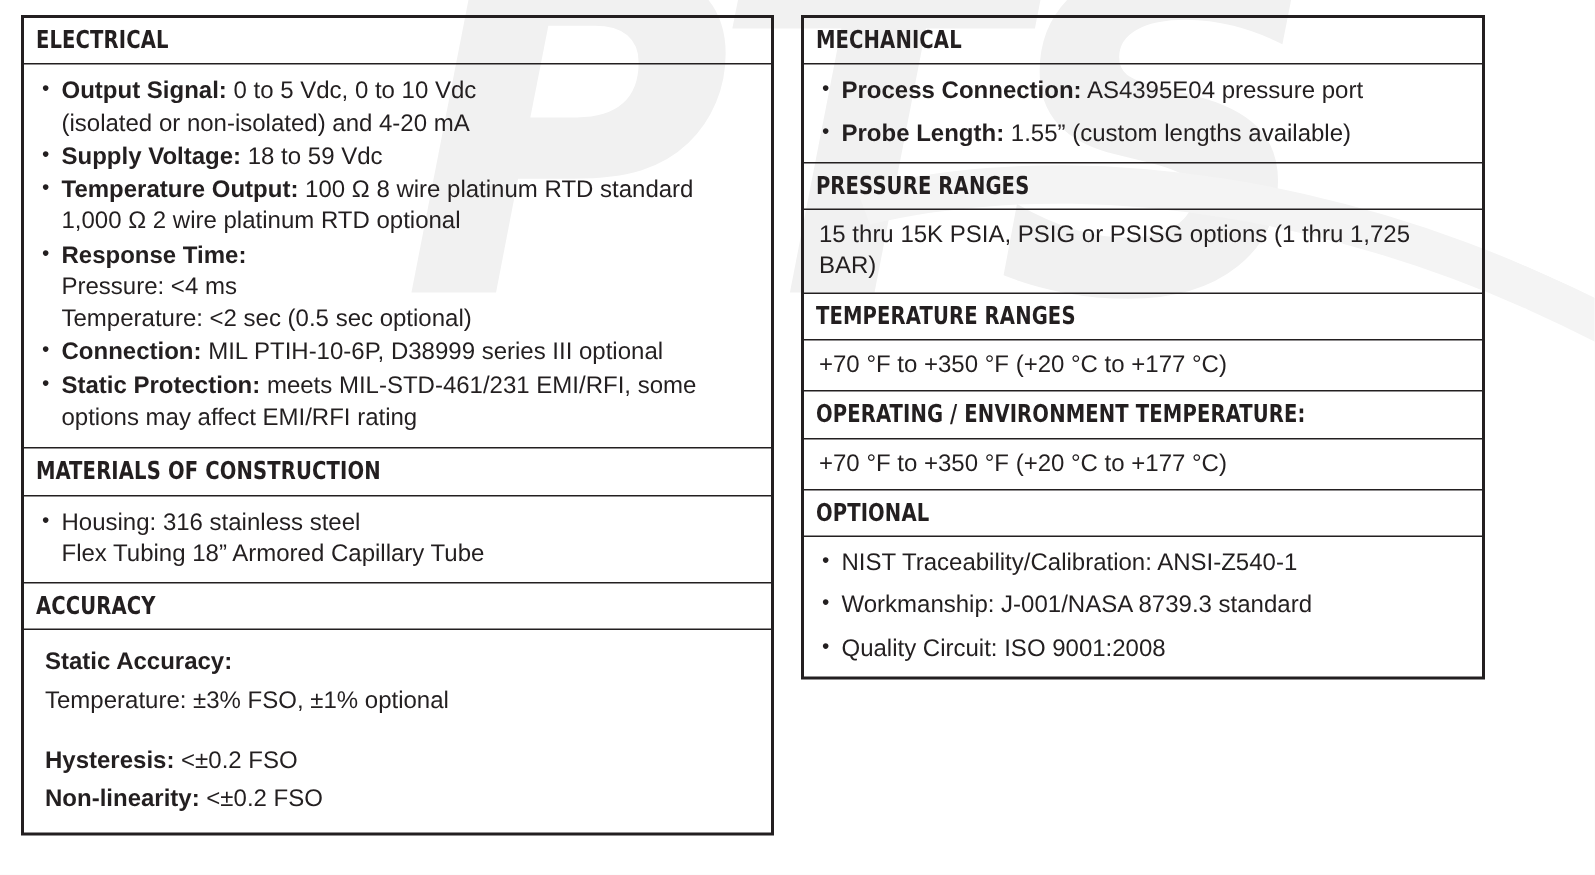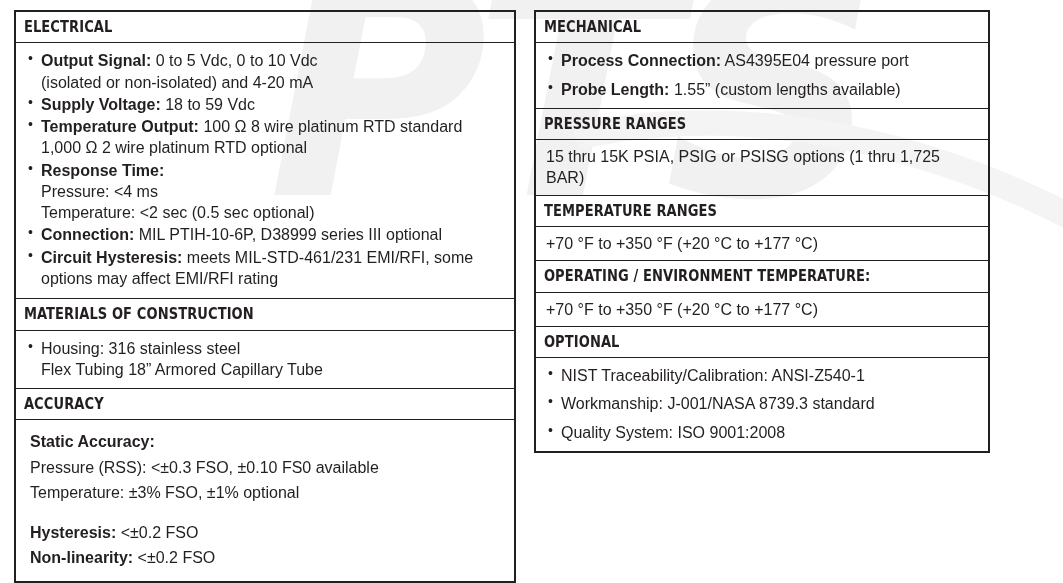--- a/index.html
+++ b/index.html
@@ -156,21 +156,21 @@
             <li>
               <span class="lbl">Response Time:</span>
               <span class="sub">Pressure: &lt;4 ms</span>
               <span class="sub">Temperature: &lt;2 sec (0.5 sec optional)</span>
             </li>
             <li>
               <span class="lbl">Connection:</span>
               <span>MIL PTIH-10-6P, D38999 series III optional</span>
             </li>
             <li>
-              <span class="lbl">Circuit Hysteresis:</span>
+              <span class="lbl">Static Protection:</span>
               <span>meets MIL-STD-461/231 EMI/RFI, some</span>
               <span class="sub">options may affect EMI/RFI rating</span>
             </li>
           </ul>
         </div>
       </div>
 
       <div class="section">
         <div class="section-header">MATERIALS OF CONSTRUCTION</div>
         <div class="section-body">
@@ -182,21 +182,20 @@
           </ul>
         </div>
       </div>
 
       <div class="section">
         <div class="section-header">ACCURACY</div>
         <div class="section-body">
           <div class="para">
             <span class="lbl">Static Accuracy:</span>
           </div>
-          <div class="para">Pressure (RSS): &lt;±0.3 FSO, ±0.10 FS0 available</div>
           <div class="para">Temperature: ±3% FSO, ±1% optional</div>
           <div class="gap"></div>
           <div class="para">
             <span class="lbl">Hysteresis:</span><span> &lt;±0.2 FSO</span>
           </div>
           <div class="para">
             <span class="lbl">Non-linearity:</span><span> &lt;±0.2 FSO</span>
           </div>
         </div>
       </div>
@@ -242,21 +241,21 @@
         <div class="section-header">OPTIONAL</div>
         <div class="section-body">
           <ul class="bullets roomy">
             <li>
               <span>NIST Traceability/Calibration: ANSI-Z540-1</span>
             </li>
             <li>
               <span>Workmanship: J-001/NASA 8739.3 standard</span>
             </li>
             <li>
-              <span>Quality System: ISO 9001:2008</span>
+              <span>Quality Circuit: ISO 9001:2008</span>
             </li>
           </ul>
         </div>
       </div>
 
     </div>
   </div>
 
 </div>
 

